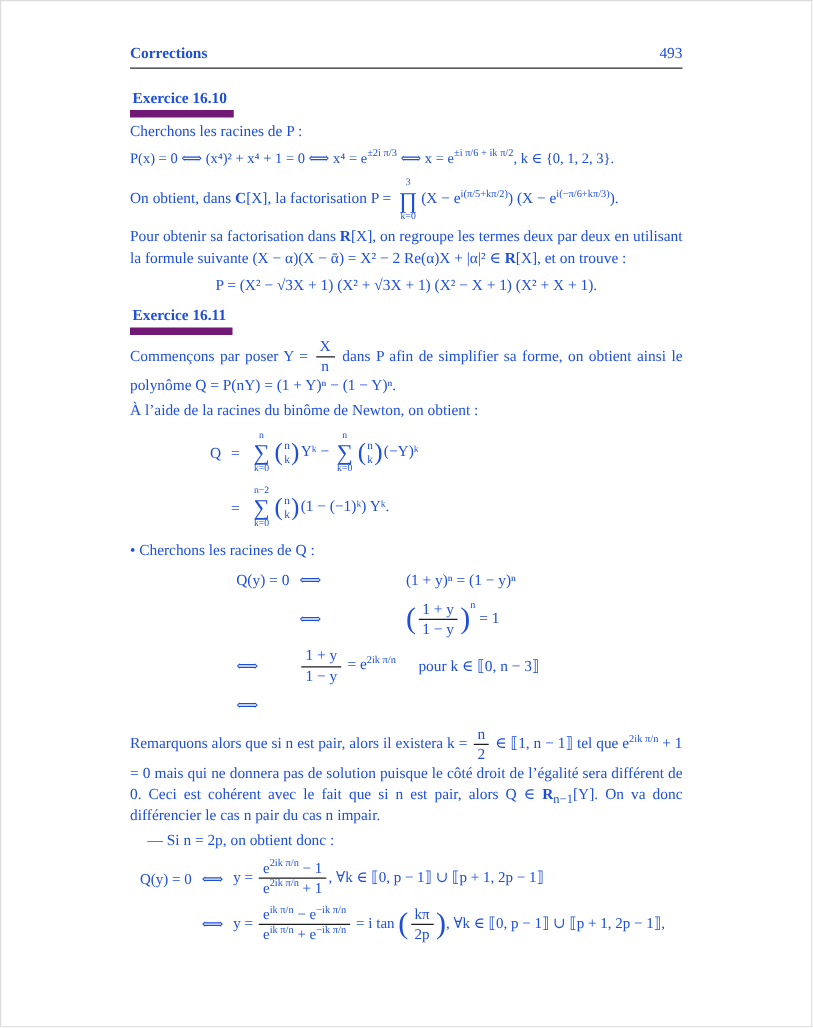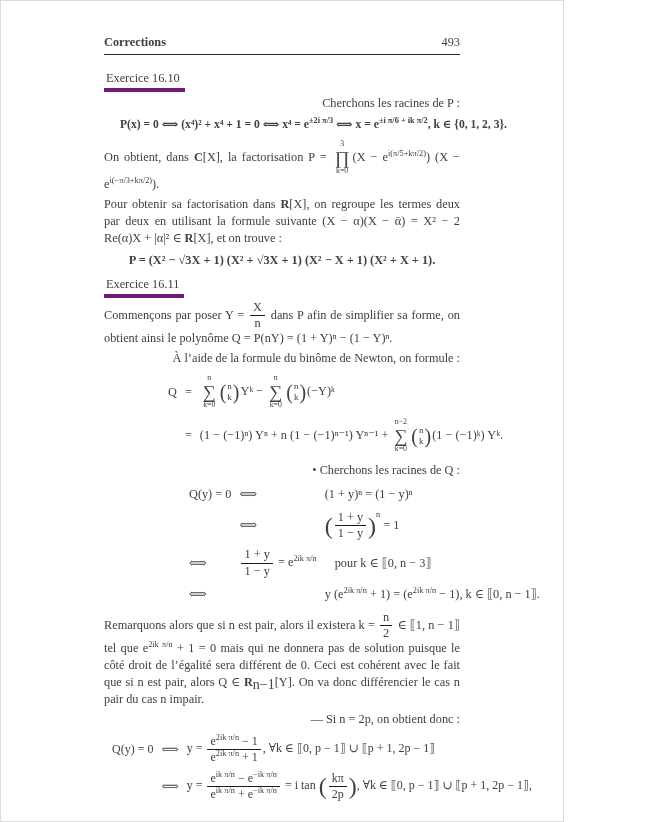--- a/index.html
+++ b/index.html
@@ -1,33 +1,33 @@
 <!DOCTYPE html>
 <html><head>
 <meta charset="utf-8">
 <style>
   html,body{margin:0;padding:0;background:#ffffff;}
-  .sheet{position:relative;width:564px;height:822px;box-sizing:border-box;
+  .sheet{position:relative;width:650px;height:822px;box-sizing:border-box;
     padding:34px 104px 12px 104px;background:#fff;overflow:hidden;
     font-family:"Liberation Serif","DejaVu Serif","DejaVu Sans",serif;
-    font-size:12.3px;line-height:1.38;color:#404040;
+    font-size:12.3px;line-height:1.38;color:#1d4ed8;
     box-shadow: inset 0 0 0 1px #dcdcdc;}
   .pagehead{display:flex;justify-content:space-between;align-items:flex-end;
     border-bottom:1px solid #2a2a2a;padding-bottom:3px;margin-bottom:15px;}
   .run-head{font-weight:bold;}
-  .extitle{display:table;font-weight:normal;border-bottom:4px solid #701a75;
+  .extitle{display:table;font-weight:bold;border-bottom:6px solid #701a75;
     padding:0 5px 1px 2px;margin:6px 16px 3px 0;}
   .para{margin:2px 0 3px;text-align:justify;}
-  .para.noj{text-align:right;}
+  .para.noj{text-align:left;}
   .indent{text-indent:14px;}
-  .displaymath{margin:5px 16px 7px;font-weight:bold;}
+  .displaymath{margin:5px 0 7px;}
   .tight{white-space:nowrap;font-size:11.6px;}
   .center{text-align:center;}
   sup{font-size:8.3px;line-height:0;vertical-align:super;}
-  sub{font-size:14px;line-height:0;vertical-align:sub;}
+  sub{font-size:10px;line-height:0;vertical-align:sub;}
   b.set{font-weight:bold;}
   .frac{display:inline-block;vertical-align:middle;text-align:center;line-height:1.08;margin:0 2px;}
   .frac .fn{display:block;padding:0 3px 1px;border-bottom:1px solid #1c1c1c;}
   .frac .fd{display:block;padding:1px 3px 0;}
   .bigop{display:inline-flex;flex-direction:column;align-items:center;vertical-align:middle;margin:0 3px;line-height:1;}
   .bigop .lim{font-size:7.8px;line-height:1.15;}
   .bigop .op{font-size:18px;line-height:1;}
   .binom{display:inline-flex;align-items:center;vertical-align:middle;margin:0 1px;}
   .binom .gp{font-size:20px;line-height:0;}
   .binom .bstack{display:inline-flex;flex-direction:column;align-items:center;font-size:9px;line-height:1.2;padding:0 1px;}
@@ -55,31 +55,31 @@
   <div class="extitle">Exercice 16.10</div>
 
   <p class="para noj">Cherchons les racines de P :</p>
 
   <div class="displaymath tight"><span>P(x) = 0 ⟺ (x⁴)² + x⁴ + 1 = 0 ⟺ x⁴ = e</span><sup>±2i π/3</sup><span> ⟺ x = e</span><sup>±i π/6 + ik π/2</sup><span>, k ∈ {0, 1, 2, 3}.</span></div>
 
   <p class="para"><span>On obtient, dans </span><b class="set">C</b><span>[X], la factorisation P = </span><span class="bigop">
         <span class="lim">3</span>
         <span class="op">∏</span>
         <span class="lim">k=0</span>
-      </span><span>(X − e</span><sup>i(π/5+kπ/2)</sup><span>) (X − e</span><sup>i(−π/3+kπ/2)</sup><span>).</span></p>
+      </span><span>(X − e</span><sup>i(π/5+kπ/2)</sup><span>) (X − e</span><sup>i(−π/6+kπ/3)</sup><span>).</span></p>
 
   <p class="para"><span>Pour obtenir sa factorisation dans </span><b class="set">R</b><span>[X], on regroupe les termes deux par deux en utilisant la formule suivante (X − α)(X − ᾱ) = X² − 2 Re(α)X + |α|² ∈ </span><b class="set">R</b><span>[X], et on trouve :</span></p>
 
   <div class="displaymath center">P = (X² − √3X + 1) (X² + √3X + 1) (X² − X + 1) (X² + X + 1).</div>
 
   <div class="extitle">Exercice 16.11</div>
 
   <p class="para"><span>Commençons par poser Y = </span><span class="frac"><span class="fn">X</span><span class="fd">n</span></span><span> dans P afin de simplifier sa forme, on obtient ainsi le polynôme Q = P(nY) = (1 + Y)ⁿ − (1 − Y)ⁿ.</span></p>
 
-  <p class="para noj">À l’aide de la formule du binôme de Newton, on formule :</p>
+  <p class="para noj">À l’aide de la racines du binôme de Newton, on obtient :</p>
 
   <div class="eqgrid qgrid">
     <span class="cr">Q</span>
     <span>=</span>
     <span class="cl"><span class="bigop">
           <span class="lim">n</span>
           <span class="op">∑</span>
           <span class="lim">k=0</span>
         </span><span class="binom">
           <span class="gp">(</span>
@@ -95,21 +95,21 @@
         </span><span class="binom">
           <span class="gp">(</span>
           <span class="bstack">
             <span>n</span>
             <span>k</span>
           </span>
           <span class="gp">)</span>
         </span><span>(−Y)ᵏ</span></span>
     <span></span>
     <span>=</span>
-    <span class="cl"><span>(1 − (−1)ⁿ) Yⁿ + n (1 − (−1)ⁿ⁻¹) Yⁿ⁻¹ + </span><span class="bigop">
+    <span class="cl"><span class="bigop">
           <span class="lim">n−2</span>
           <span class="op">∑</span>
           <span class="lim">k=0</span>
         </span><span class="binom">
           <span class="gp">(</span>
           <span class="bstack">
             <span>n</span>
             <span>k</span>
           </span>
           <span class="gp">)</span>
@@ -129,21 +129,20 @@
     <span>⟺</span>
     <span class="cl"><span class="gpb">(</span><span class="frac"><span class="fn">1 + y</span><span class="fd">1 − y</span></span><span class="gpb">)</span><sup class="supHigh">n</sup><span> = 1</span></span>
 
     <span></span>
     <span>⟺</span>
     <span class="cl"><span class="frac"><span class="fn">1 + y</span><span class="fd">1 − y</span></span><span> = e</span><sup>2ik π/n</sup></span>
     <span class="note">pour k ∈ ⟦0, n − 3⟧</span>
 
     <span></span>
     <span>⟺</span>
-    <span class="cl span34"><span>y (e</span><sup>2ik π/n</sup><span> + 1) = (e</span><sup>2ik π/n</sup><span> − 1), k ∈ ⟦0, n − 1⟧.</span></span>
   </div>
 
   <p class="para"><span>Remarquons alors que si n est pair, alors il existera k = </span><span class="frac"><span class="fn">n</span><span class="fd">2</span></span><span> ∈ ⟦1, n − 1⟧ tel que e</span><sup>2ik π/n</sup><span> + 1 = 0 mais qui ne donnera pas de solution puisque le côté droit de l’égalité sera différent de 0. Ceci est cohérent avec le fait que si n est pair, alors Q ∈ </span><b class="set">R</b><sub>n−1</sub><span>[Y]. On va donc différencier le cas n pair du cas n impair.</span></p>
 
   <p class="para noj indent">— Si n = 2p, on obtient donc :</p>
 
   <div class="eqgrid evengrid">
     <span class="cr">Q(y) = 0</span>
     <span>⟺</span>
     <span class="cl"><span>y = </span><span class="frac"><span class="fn"><span>e</span><sup>2ik π/n</sup><span> − 1</span></span><span class="fd"><span>e</span><sup>2ik π/n</sup><span> + 1</span></span></span><span>, ∀k ∈ ⟦0, p − 1⟧ ∪ ⟦p + 1, 2p − 1⟧</span></span>

